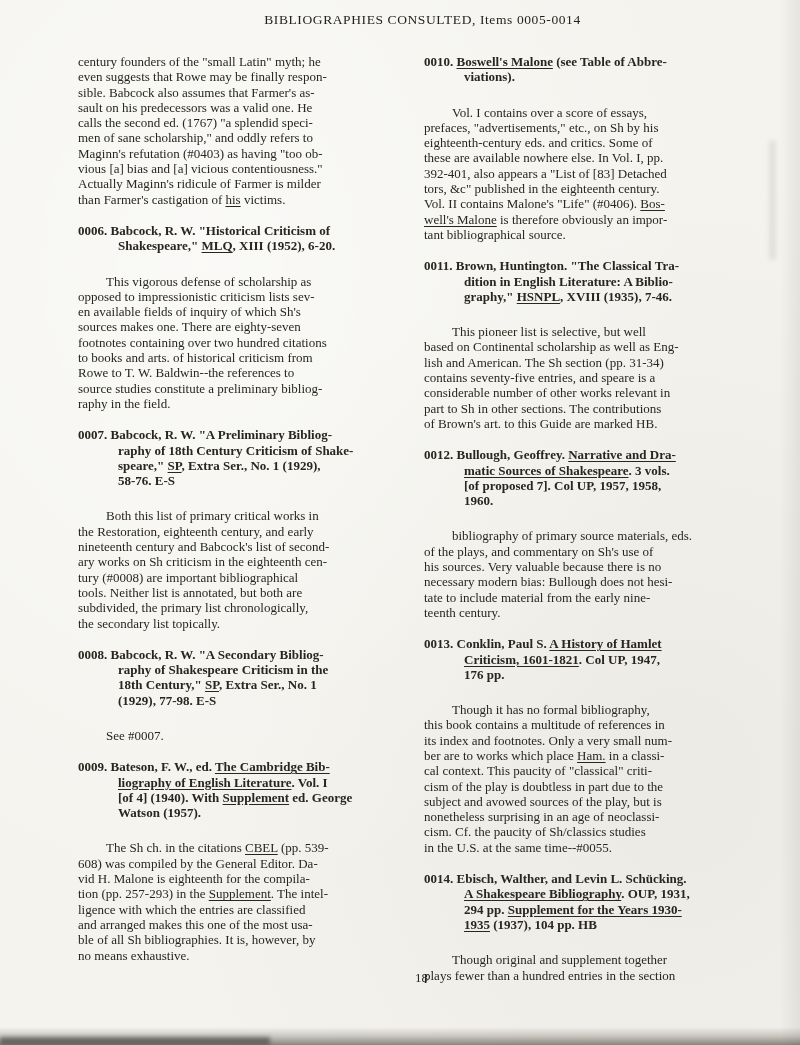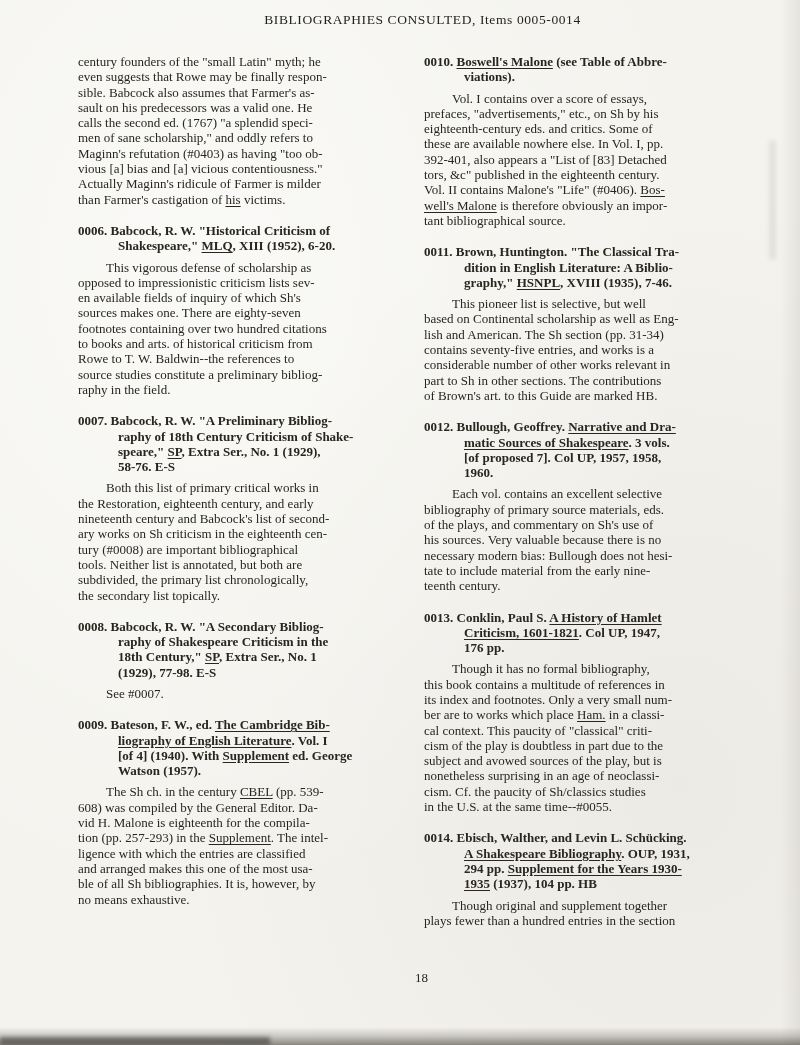--- a/index.html
+++ b/index.html
@@ -32,21 +32,21 @@
   .columns {
     position: absolute;
     top: 54px; left: 78px;
     display: flex;
     gap: 26px;
   }
   .col { font-size: 13px; line-height: 15.3px; }
   .col-left  { width: 320px; }
   .col-right { width: 344px; }
   .block.entry { margin-top: 16px; font-weight: bold; }
-  .block.para  { margin-top: 6px; }
+  .block.para  { margin-top: 20px; }
   .block.continuation { margin-top: 0; }
   .block:first-child { margin-top: 0; }
   .line { white-space: nowrap; }
   .entry .line:not(:first-child) { padding-left: 40px; }
   .para  .line:first-child { text-indent: 28px; }
   .u { text-decoration: underline; text-underline-offset: 1.5px; }
   .page-number {
     position: absolute;
     top: 970px; left: 78px; right: 35px;
     text-align: center;
@@ -144,21 +144,21 @@
         <div class="block para">
           <div class="line"><span>See #0007.</span></div>
         </div>
         <div class="block entry">
           <div class="line"><span>0009. Bateson, F. W., ed. </span><span class="u">The Cambridge Bib-</span></div>
           <div class="line"><span class="u">liography of English Literature</span><span>. Vol. I</span></div>
           <div class="line"><span>[of 4] (1940). With </span><span class="u">Supplement</span><span> ed. George</span></div>
           <div class="line"><span>Watson (1957).</span></div>
         </div>
         <div class="block para">
-          <div class="line"><span>The Sh ch. in the century </span><span class="u">CBEL</span><span> (pp. 539-</span></div>
+          <div class="line"><span>The Sh ch. in the citations </span><span class="u">CBEL</span><span> (pp. 539-</span></div>
           <div class="line"><span>608) was compiled by the General Editor. Da-</span></div>
           <div class="line"><span>vid H. Malone is eighteenth for the compila-</span></div>
           <div class="line"><span>tion (pp. 257-293) in the </span><span class="u">Supplement</span><span>. The intel-</span></div>
           <div class="line"><span>ligence with which the entries are classified</span></div>
           <div class="line"><span>and arranged makes this one of the most usa-</span></div>
           <div class="line"><span>ble of all Sh bibliographies. It is, however, by</span></div>
           <div class="line"><span>no means exhaustive.</span></div>
         </div>
       </div>
     <div class="col col-right" id="col-right">
@@ -179,33 +179,32 @@
         </div>
         <div class="block entry">
           <div class="line"><span>0011. Brown, Huntington. "The Classical Tra-</span></div>
           <div class="line"><span>dition in English Literature: A Biblio-</span></div>
           <div class="line"><span>graphy," </span><span class="u">HSNPL</span><span>, XVIII (1935), 7-46.</span></div>
         </div>
         <div class="block para">
           <div class="line"><span>This pioneer list is selective, but well</span></div>
           <div class="line"><span>based on Continental scholarship as well as Eng-</span></div>
           <div class="line"><span>lish and American. The Sh section (pp. 31-34)</span></div>
-          <div class="line"><span>contains seventy-five entries, and works is a</span></div>
+          <div class="line"><span>contains seventy-five entries, and speare is a</span></div>
           <div class="line"><span>considerable number of other works relevant in</span></div>
           <div class="line"><span>part to Sh in other sections. The contributions</span></div>
           <div class="line"><span>of Brown's art. to this Guide are marked HB.</span></div>
         </div>
         <div class="block entry">
           <div class="line"><span>0012. Bullough, Geoffrey. </span><span class="u">Narrative and Dra-</span></div>
           <div class="line"><span class="u">matic Sources of Shakespeare</span><span>. 3 vols.</span></div>
           <div class="line"><span>[of proposed 7]. Col UP, 1957, 1958,</span></div>
           <div class="line"><span>1960.</span></div>
         </div>
         <div class="block para">
-          <div class="line"><span>Each vol. contains an excellent selective</span></div>
           <div class="line"><span>bibliography of primary source materials, eds.</span></div>
           <div class="line"><span>of the plays, and commentary on Sh's use of</span></div>
           <div class="line"><span>his sources. Very valuable because there is no</span></div>
           <div class="line"><span>necessary modern bias: Bullough does not hesi-</span></div>
           <div class="line"><span>tate to include material from the early nine-</span></div>
           <div class="line"><span>teenth century.</span></div>
         </div>
         <div class="block entry">
           <div class="line"><span>0013. Conklin, Paul S. </span><span class="u">A History of Hamlet</span></div>
           <div class="line"><span class="u">Criticism, 1601-1821</span><span>. Col UP, 1947,</span></div>

